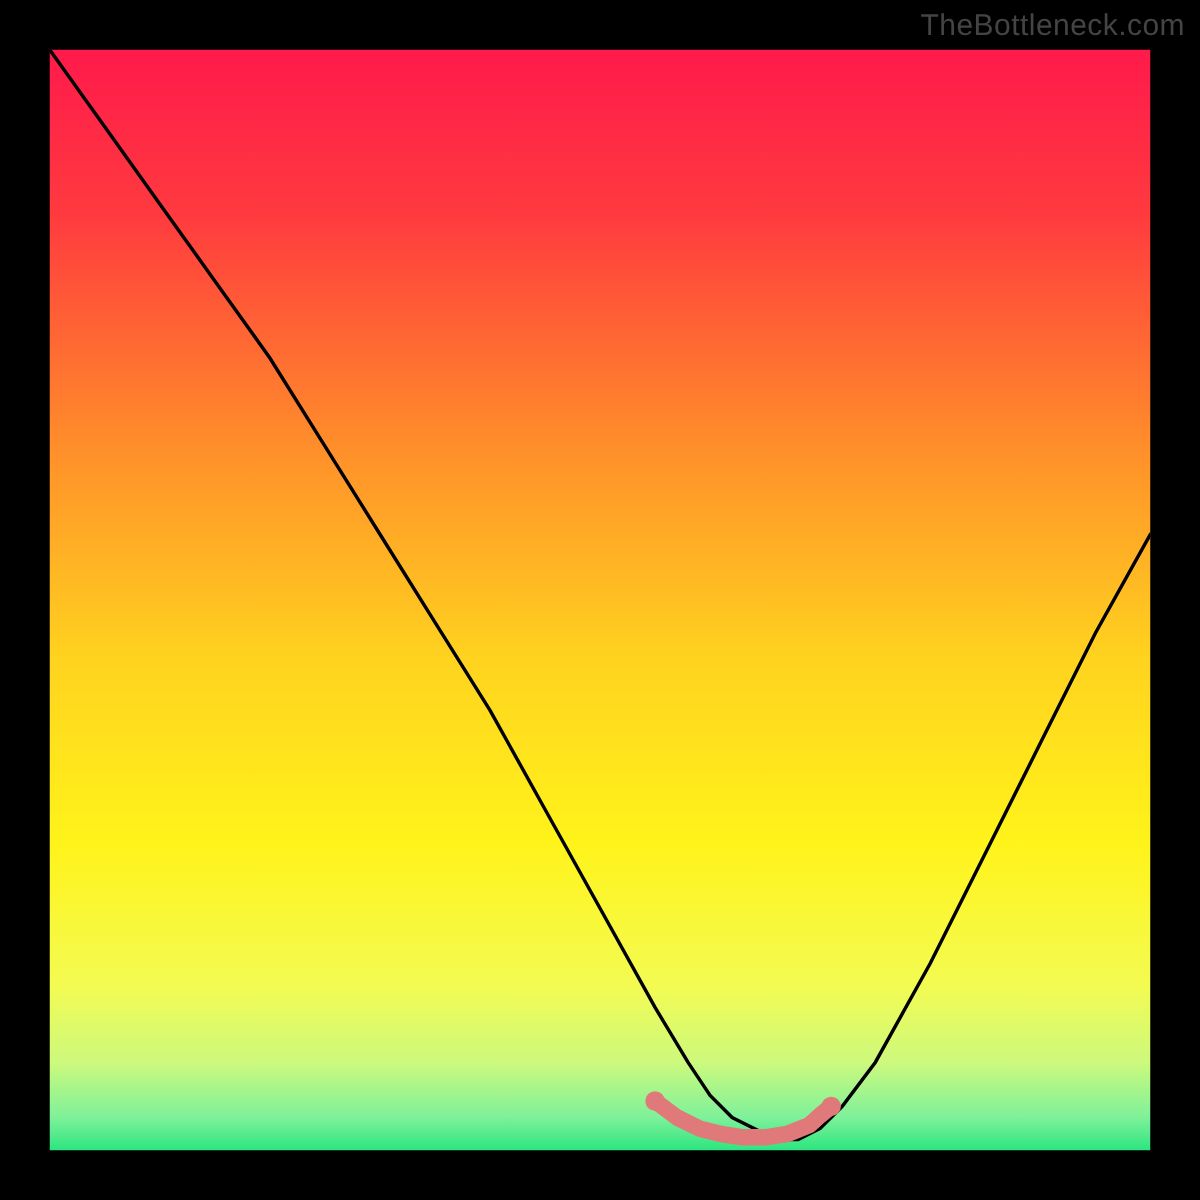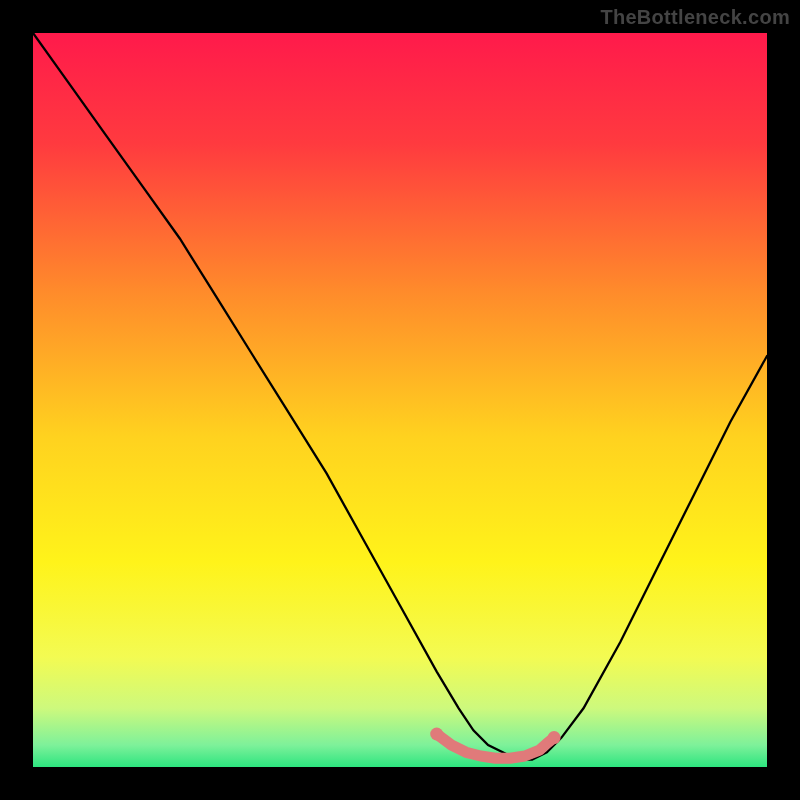--- a/index.html
+++ b/index.html
@@ -16,21 +16,21 @@
     width: 800px;
     height: 800px;
     background: #000;
   }
   .watermark {
     position: absolute;
     top: 6px;
     right: 10px;
     color: #444;
     font-size: 20px;
-    font-weight: 700;
+    font-weight: 400;
     letter-spacing: 0.3px;
     z-index: 10;
   }
   .plot {
     position: absolute;
     left: 33px;
     top: 33px;
     width: 734px;
     height: 734px;
   }

